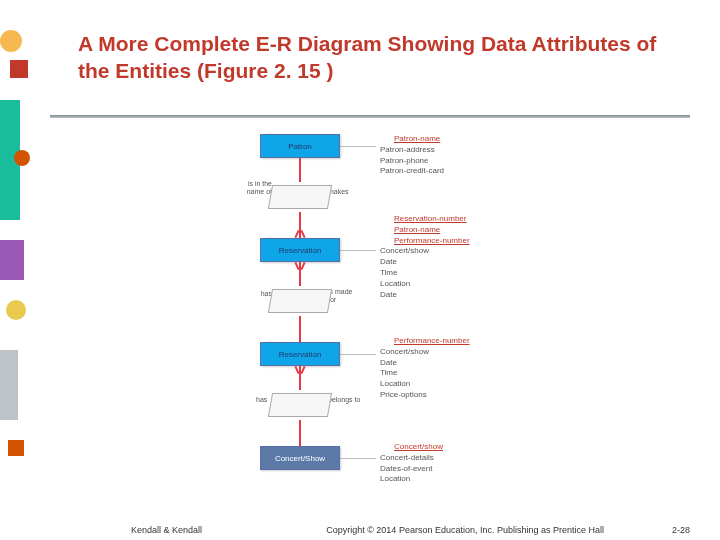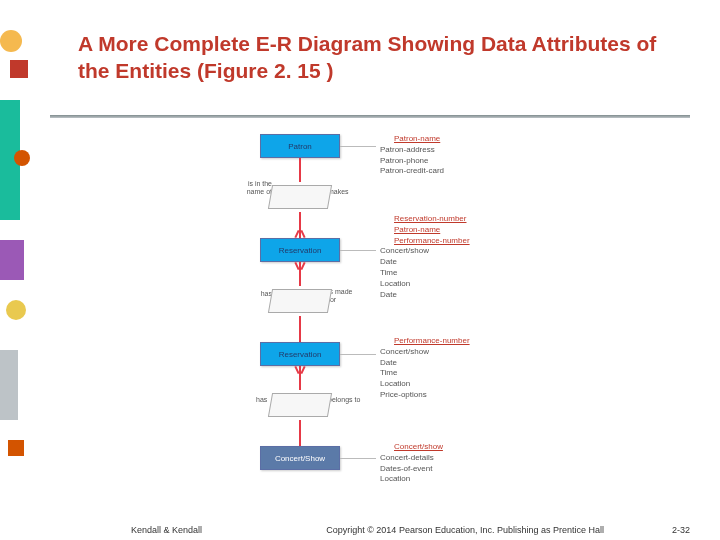--- a/index.html
+++ b/index.html
@@ -128,14 +128,14 @@
     <div>Concert-details</div>
     <div>Dates-of-event</div>
     <div>Location</div>
   </div>
 
 </div>
 
 <div class="footer">
   <span class="fl">Kendall &amp; Kendall</span>
   <span class="fc">Copyright © 2014 Pearson Education, Inc. Publishing as Prentice Hall</span>
-  <span class="fr">2-32</span>
+  <span class="fr">2-28</span>
 </div>
 
 </body></html>

